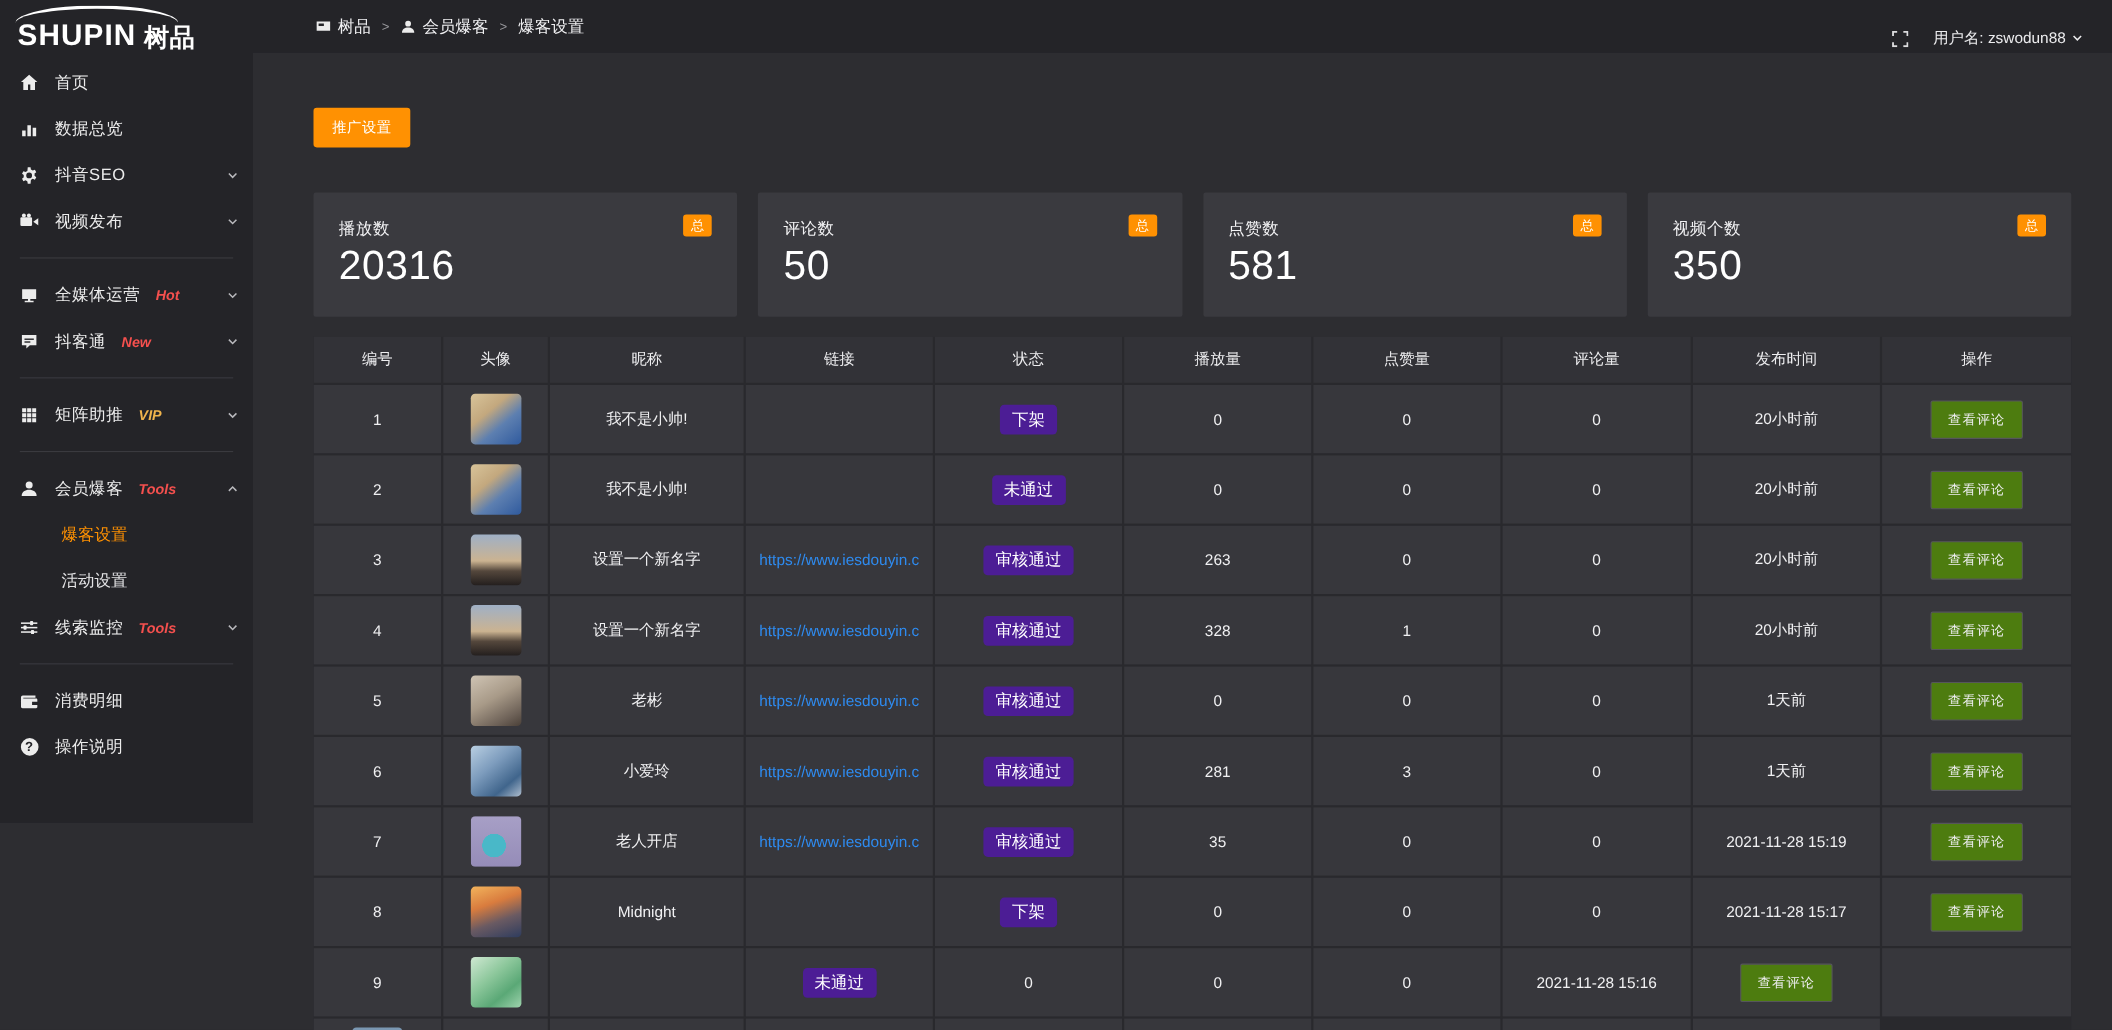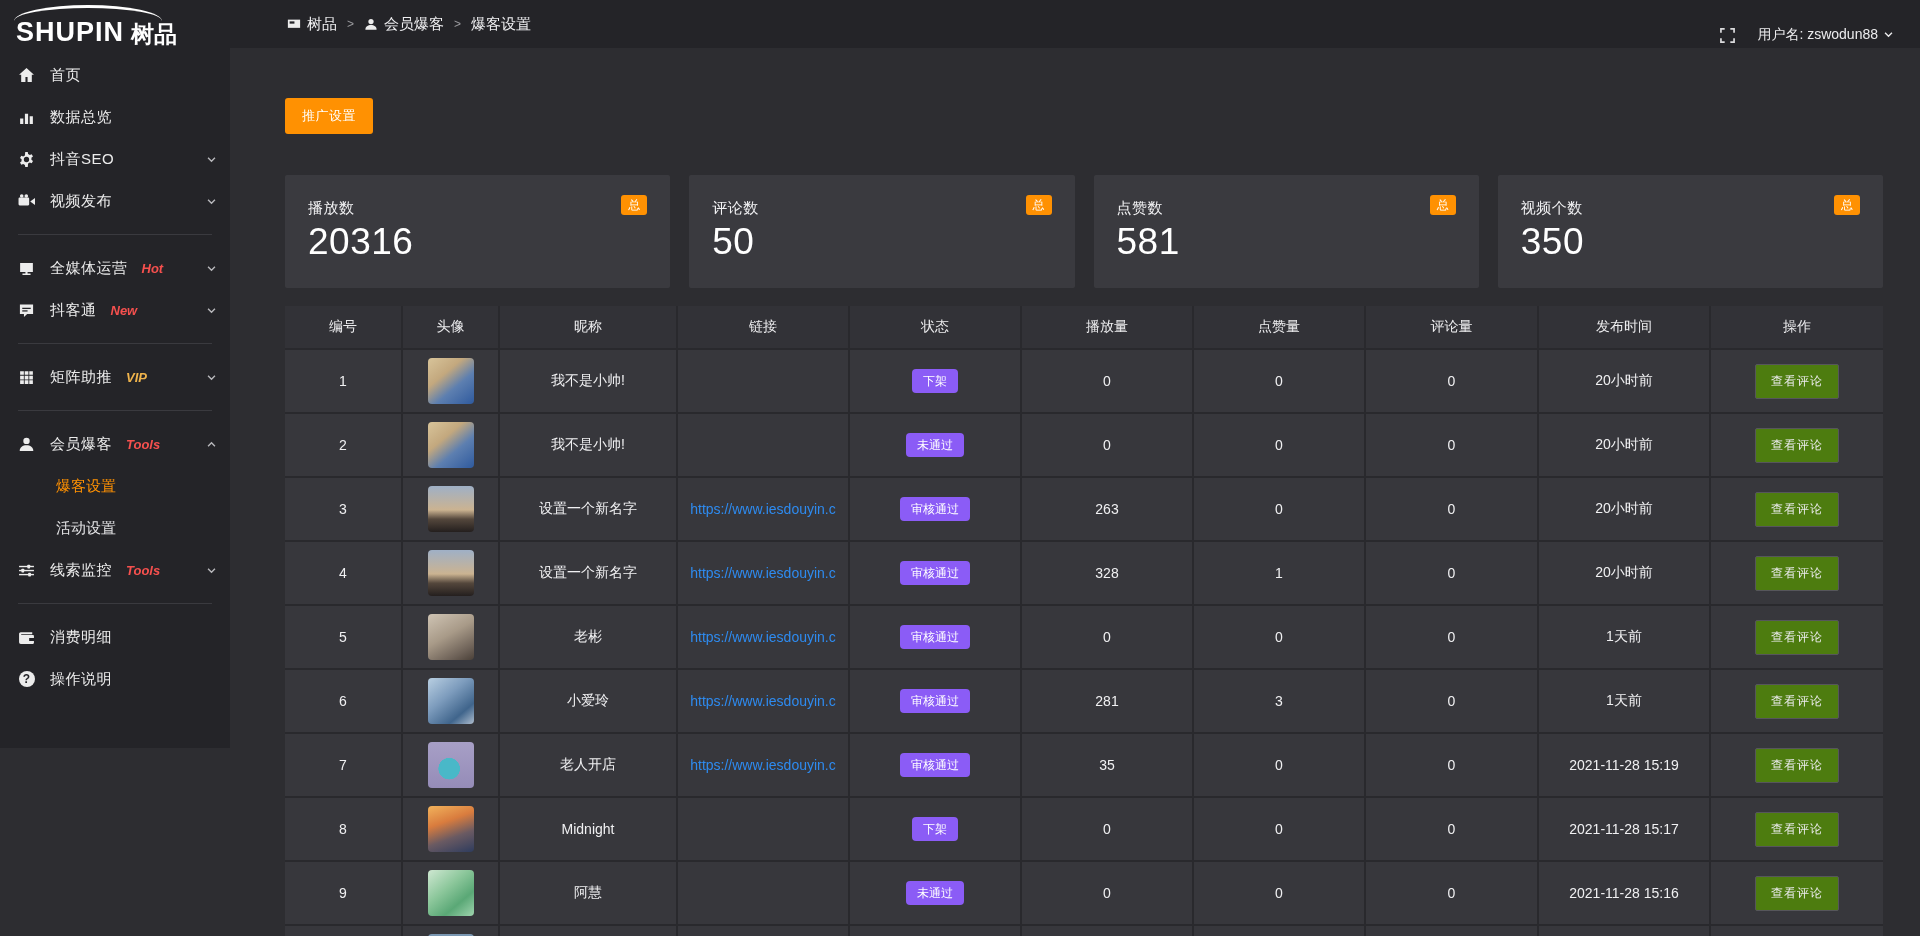--- a/index.html
+++ b/index.html
@@ -54,21 +54,21 @@
   
   .table-wrap { margin-top:18px; width:1598px; height:632px; overflow:hidden; }
   .grid-table { display:grid; width:1598px;
                 grid-template-columns:116px 95px 176px 170px 170px 170px 170px 171px 170px 172px;
                 grid-template-rows:42px repeat(10,62px); gap:2px; background:#29292d; }
   .cell { display:flex; align-items:center; justify-content:center; background:#37373c;
           font-size:14px; color:#f0f0f2; overflow:hidden; white-space:nowrap; }
   .cell.head { background:#323237; font-size:14px; color:#ededef; }
   .avatar { width:46px; height:46px; border-radius:4px; }
   .link-text { color:#2e8bf0; font-size:14px; text-decoration:none; cursor:pointer; }
-  .status-badge { background:#8b5cf6; color:#fff; font-size:12px; padding:6px 11px; border-radius:4px; line-height:1; }
+  .status-badge { background:#4c1d95; color:#fff; font-size:15px; padding:6px 11px; border-radius:4px; line-height:1; }
   .action-btn { background:#4d7c0f; border:1px solid #56565b; color:#ededef; font-size:12px;
                 padding:8px 15px; border-radius:2px; cursor:pointer; letter-spacing:1px; }
 
   
   .av-boy-blue      { background:linear-gradient(140deg,#d8c49a 0%,#c3a87e 35%,#5d7fb0 62%,#2f5a9e 100%); }
   .av-dusk-sky      { background:linear-gradient(180deg,#9fb0c6 0%,#cbb391 52%,#54473c 72%,#241f1e 100%); }
   .av-portrait      { background:linear-gradient(150deg,#cfc4b4 0%,#a89a88 45%,#6e6258 80%,#4a4038 100%); }
   .av-outdoor-blue  { background:linear-gradient(140deg,#b9cfe2 0%,#7d9cbd 40%,#40658c 75%,#aebdce 100%); }
   .av-purple-cartoon{ background:radial-gradient(circle at 46% 58%,#49b8c8 0 29%,transparent 30%),
                                  linear-gradient(#a79fc6,#958cb8); }
@@ -449,21 +449,20 @@
         <div class="cell">0</div>
         <div class="cell">0</div>
         <div class="cell">2021-11-28 15:17</div>
         <div class="cell">
           <button class="action-btn">查看评论</button>
         </div>
         <div class="cell">9</div>
         <div class="cell">
           <div class="avatar av-green-floral"></div>
         </div>
-        <div class="cell">阿慧</div>
         <div class="cell"></div>
         <div class="cell">
           <span class="status-badge">未通过</span>
         </div>
         <div class="cell">0</div>
         <div class="cell">0</div>
         <div class="cell">0</div>
         <div class="cell">2021-11-28 15:16</div>
         <div class="cell">
           <button class="action-btn">查看评论</button>

